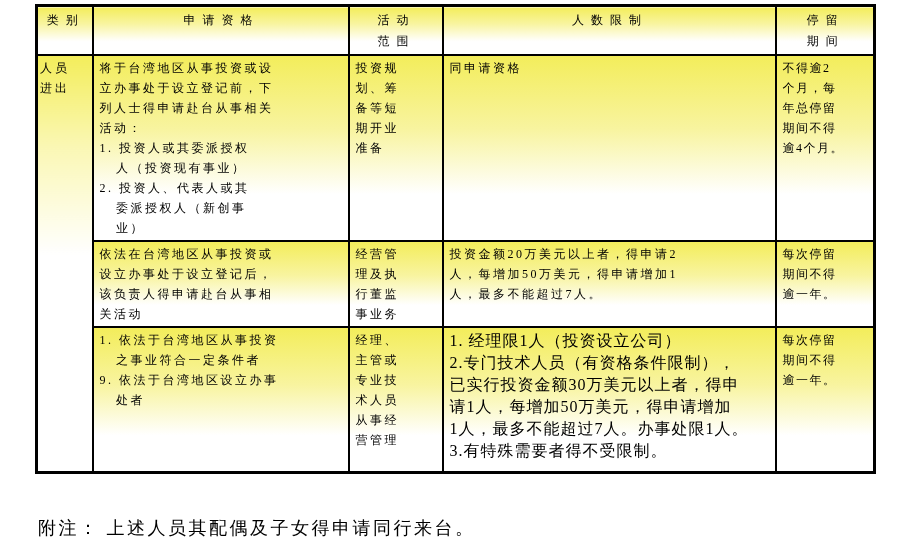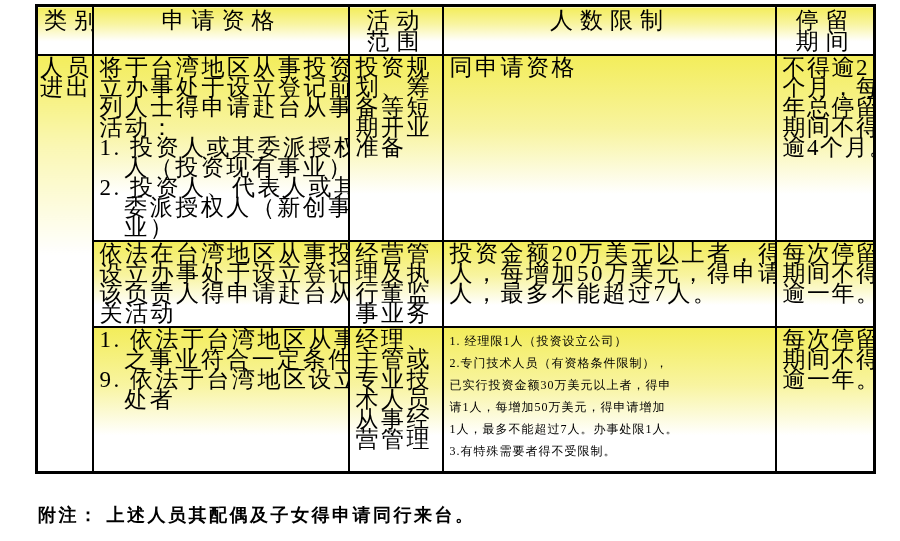--- a/index.html
+++ b/index.html
@@ -23,21 +23,21 @@
     table-layout: fixed;
     width: 838px;
     border: 3px solid #000000;
   }
   .doc-table th, .doc-table td {
     border: 2px solid #000000;
     vertical-align: top;
     padding: 2px 4px 2px 6px;
     white-space: pre;
     overflow: hidden;
-    font-size: 23px;
+    font-size: 12px;
     line-height: 20px;
     letter-spacing: 2.5px;
     font-weight: normal;
     background: linear-gradient(180deg, #f3ed5b 0%, #f8f4a0 40%, #ffffff 75%);
   }
   .doc-table th {
     text-align: center;
     padding-top: 3px;
     letter-spacing: 7px;
     line-height: 21px;
@@ -49,30 +49,30 @@
   tr.r3 { height: 145px; }
   td.cat {
     background: linear-gradient(180deg, #f3ed5b 0%, #faf7b4 22%, #ffffff 48%);
     letter-spacing: 3px;
     text-align: left;
     padding-left: 2px;
     padding-right: 2px;
   }
   td.stay { letter-spacing: 1.5px; }
   td.limit-small {
-    font-size: 12px;
+    font-size: 16px;
     letter-spacing: 1px;
     line-height: 22px;
   }
   .footnote {
     position: absolute;
     left: 38px;
-    top: 503px;
+    top: 516px;
     font-size: 18px;
-    font-weight: bold;
+    font-weight: normal;
     letter-spacing: 2.5px;
     white-space: pre;
   }
 </style>
 </head>
 <body>
 
 <table class="doc-table">
   <colgroup>
     <col style="width:56px">

